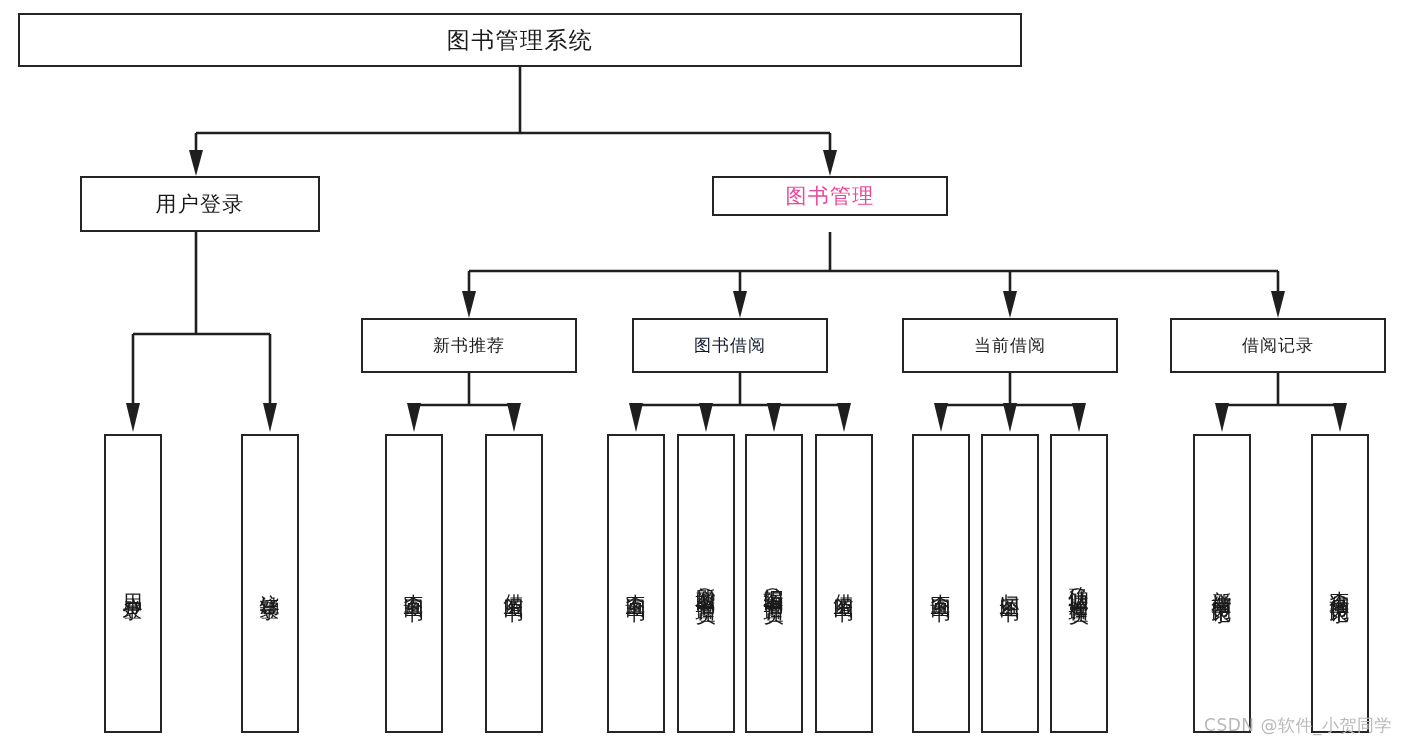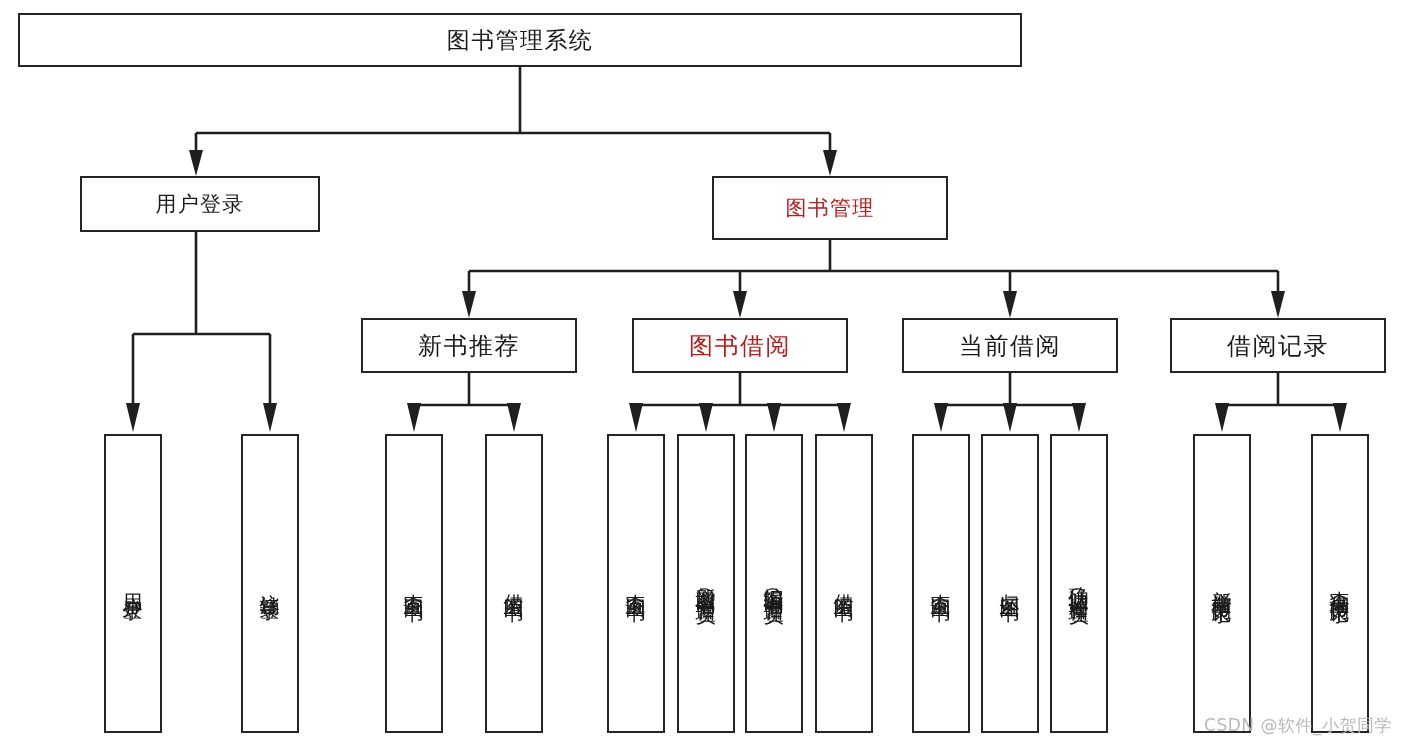--- a/index.html
+++ b/index.html
@@ -53,21 +53,21 @@
     letter-spacing: 0.06em;
     text-align: center;
     white-space: nowrap;
   }
   
   .node.horiz .label {
     writing-mode: horizontal-tb;
   }
   .node.root .label  { font-size: 23px; }
   .node.lvl2 .label  { font-size: 21px; }
-  .node.lvl3 .label  { font-size: 24px; }
+  .node.lvl3 .label  { font-size: 17px; }
   
   .node.leaf {
     align-items: center;
     justify-content: center;
     padding: 4px 0;
   }
   .node.leaf .label {
     writing-mode: vertical-rl;
     text-orientation: upright;
     font-size: 20px;
@@ -158,29 +158,29 @@
   </svg>
 
   <div class="node horiz root" style="left: 18px; top: 13px; width: 1004px; height: 54px; border-color: rgb(37, 37, 37); background: rgb(255, 255, 255); color: rgb(26, 26, 26);">
     <span class="label">图书管理系统</span>
   </div>
 
   <div class="node horiz lvl2" style="left: 80px; top: 176px; width: 240px; height: 56px; border-color: rgb(37, 37, 37); background: rgb(255, 255, 255); color: rgb(26, 26, 26);">
     <span class="label">用户登录</span>
   </div>
 
-  <div class="node horiz lvl2" style="left: 712px; top: 176px; width: 236px; height: 64px; border-color: rgb(37, 37, 37); background: rgb(255, 255, 255); color: #b91c1c; align-items: center;">
+  <div class="node horiz lvl2" style="left: 712px; top: 176px; width: 236px; height: 40px; border-color: rgb(37, 37, 37); background: rgb(255, 255, 255); color: #ec4899; align-items: center;">
     <span class="label">图书管理</span>
   </div>
 
   <div class="node horiz lvl3" style="left: 361px; top: 318px; width: 216px; height: 55px; border-color: rgb(37, 37, 37); background: rgb(255, 255, 255); color: rgb(26, 26, 26);">
     <span class="label">新书推荐</span>
   </div>
 
-  <div class="node horiz lvl3" style="left: 632px; top: 318px; width: 216px; height: 55px; border-color: rgb(37, 37, 37); background: rgb(255, 255, 255); color: #b91c1c;">
+  <div class="node horiz lvl3" style="left: 632px; top: 318px; width: 196px; height: 55px; border-color: rgb(37, 37, 37); background: rgb(255, 255, 255); color: #0f172a;">
     <span class="label">图书借阅</span>
   </div>
 
   <div class="node horiz lvl3" style="left: 1170px; top: 318px; width: 216px; height: 55px; border-color: rgb(37, 37, 37); background: rgb(255, 255, 255); color: rgb(26, 26, 26);">
     <span class="label">借阅记录</span>
   </div>
 
   <div class="node horiz lvl3" style="left: 902px; top: 318px; width: 216px; height: 55px; border-color: rgb(37, 37, 37); background: rgb(255, 255, 255); color: rgb(26, 26, 26);">
     <span class="label">当前借阅</span>
   </div>

